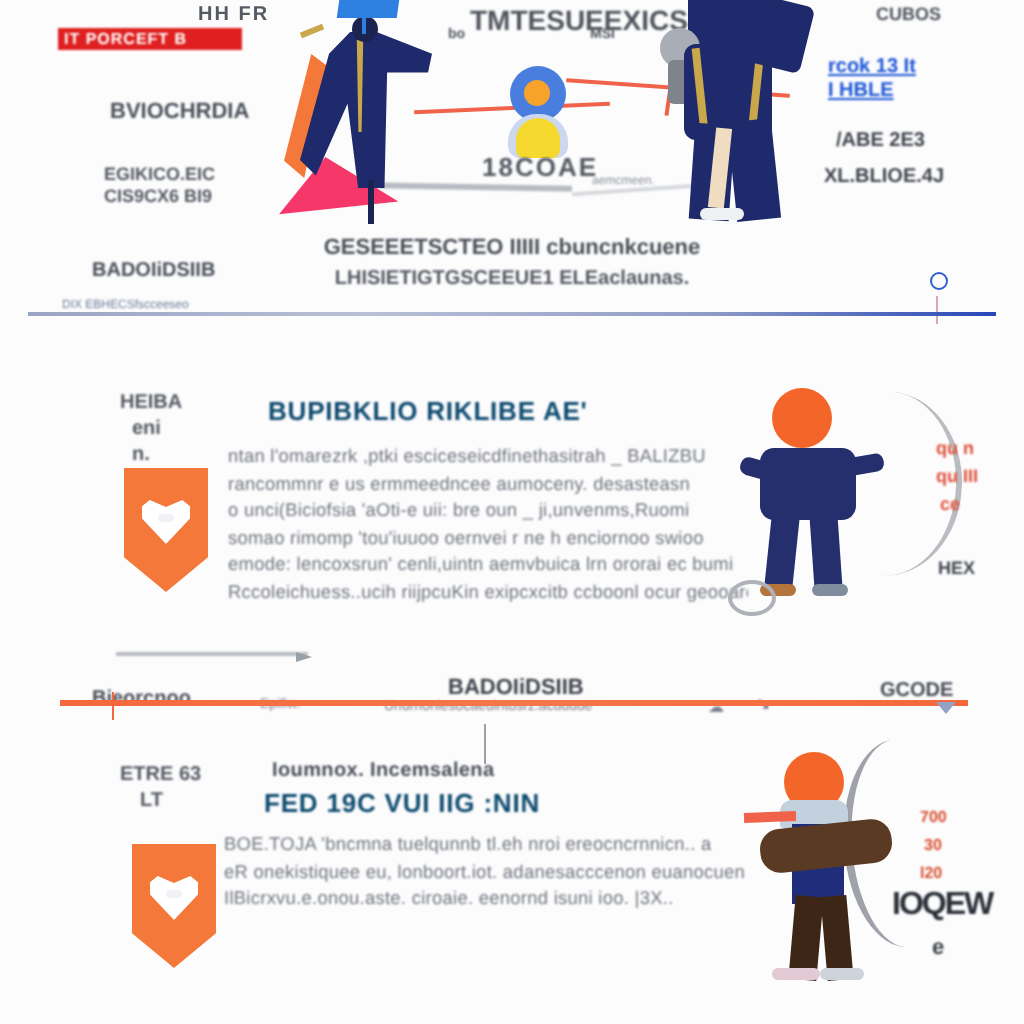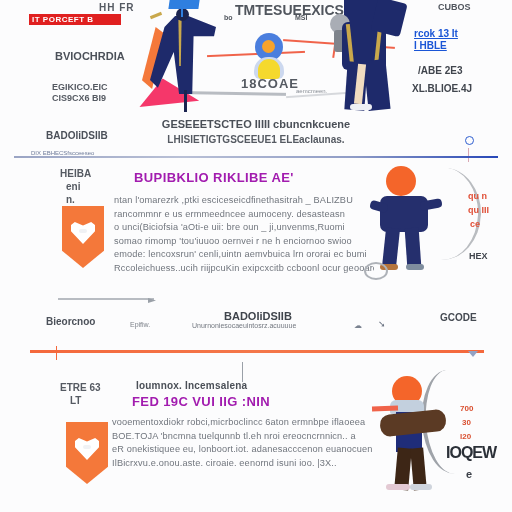--- a/index.html
+++ b/index.html
@@ -17,21 +17,21 @@
     color:#4a4f57;
     letter-spacing:.3px;
     filter:blur(.35px);
     white-space:nowrap;
     overflow:hidden;
   }
 
   
   .sec{position:absolute;left:0;right:0;}
   .s1{top:0;height:168px;}
-  .s2{top:156px;height:172px;}
+  .s2{top:184px;height:172px;}
   .s3{top:340px;height:172px;}
 
   .kicker{
     position:absolute;
     font-size:9px;font-weight:700;
     color:#555a62;
   }
   .redbar{
     position:absolute;
     background:#e02020;
@@ -102,21 +102,21 @@
     background:#fff;
     clip-path:polygon(50% 100%,0 42%,0 14%,16% 0,50% 16%,84% 0,100% 14%,100% 42%);
   }
   .shield .heart:after{
     content:"";position:absolute;left:8px;top:7px;width:8px;height:4px;
     background:#f0f2f5;border-radius:2px;
   }
 
   
   .sheadline{
-    position:absolute;font-size:13px;font-weight:700;color:#a21caf;
+    position:absolute;font-size:13px;font-weight:700;color:#0c4a6e;
     filter:blur(.45px);white-space:nowrap;letter-spacing:.4px;
   }
   .sheadline.small{font-size:10px;letter-spacing:.2px;color:#4a4f57;}
   .para{
     position:absolute;
     font-size:9.2px;line-height:13.6px;color:#70757d;
     filter:blur(.5px);
     letter-spacing:.15px;
   }
   .para div{white-space:nowrap;overflow:hidden;}
@@ -286,21 +286,20 @@
     <div class="sub" style="left:70px;top:55px;font-size:10px;">LT</div>
 
     <div class="shield" style="left:66px;top:82px;">
       <div class="heart"></div>
     </div>
 
     <div class="sheadline small" style="left:136px;top:40px;">Ioumnox. Incemsalena</div>
     <div class="sheadline" style="left:132px;top:54px;">FED 19C VUI IIG :NIN</div>
 
     <div class="para" style="left:112px;top:76px;width:270px;">
-      <div>vooementoxdiokr robci,micrboclincc 6aton ermnbpe iflaoeea</div>
       <div> BOE.TOJA 'bncmna  tuelqunnb  tl.eh   nroi ereocncrnnicn.. a</div>
       <div>eR onekistiquee eu, lonboort.iot. adanesacccenon euanocuen</div>
       <div>IlBicrxvu.e.onou.aste.  ciroaie. eenornd   isuni  ioo. |3X..</div>
     </div>
 
     <div class="fig" style="left:374px;top:30px;width:100px;height:120px;">
       <div style="position:absolute;left:48px;top:0;width:44px;height:104px;border-left:4px solid #9fa3a9;border-radius:60% 0 0 60%/50% 0 0 50%;transform:rotate(-4deg);"></div>
       <div style="position:absolute;left:18px;top:6px;width:30px;height:30px;border-radius:50%;background:#f4652a;"></div>
       <div style="position:absolute;left:16px;top:30px;width:34px;height:14px;background:#c3d0de;border-radius:6px 6px 2px 2px;"></div>
       <div style="position:absolute;left:22px;top:42px;width:26px;height:40px;background:#1f2d7a;"></div>

